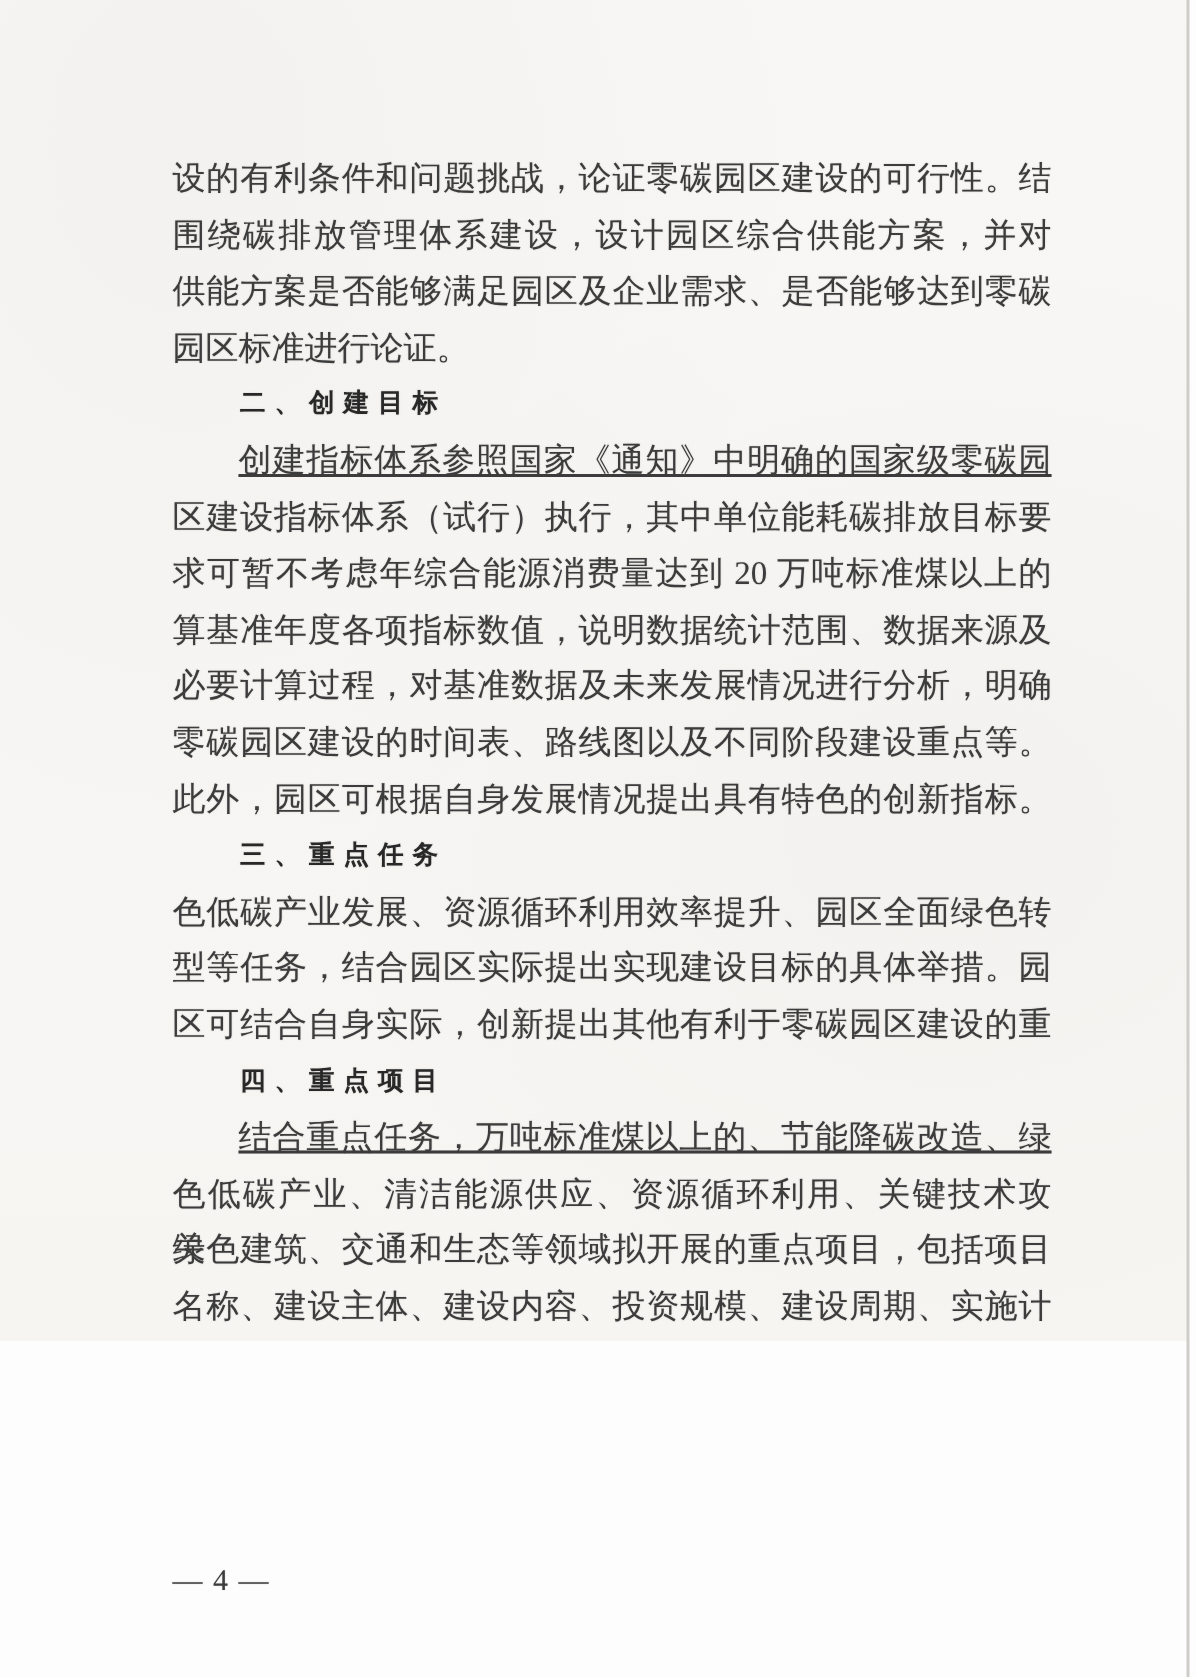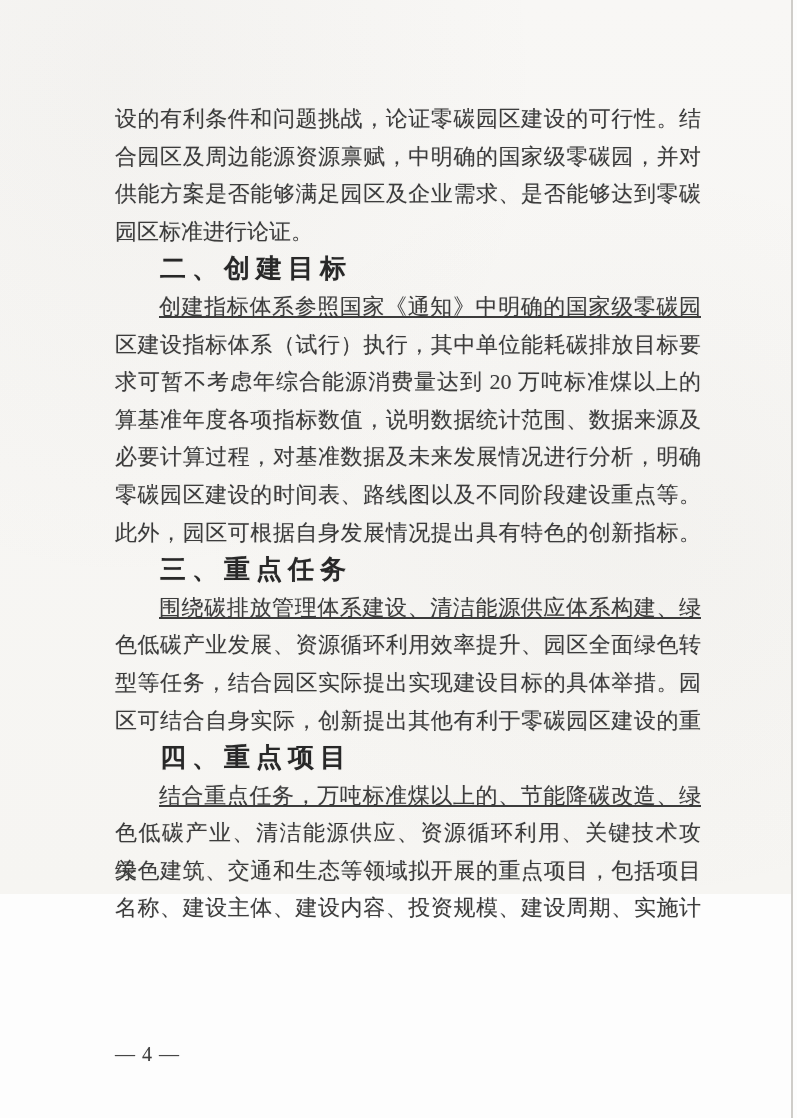--- a/index.html
+++ b/index.html
@@ -35,54 +35,53 @@
   }
   .line.fill {
     text-align: justify;
     text-align-last: justify;
     text-justify: inter-character;
   }
   .line.indent { text-indent: 44px; text-decoration: underline; }
   .line.heading {
     font-family: "Liberation Sans", "DejaVu Sans", sans-serif;
     font-weight: bold;
-    font-size: 26px;
+    font-size: 17px;
     letter-spacing: 6px;
     color: #282828;
     padding-left: 45px;
     text-align: left;
   }
   .footer {
     position: absolute; left: 115px; top: 1042px;
     font-size: 20px;
     line-height: 24px;
     letter-spacing: 1px;
     color: #3c3c3c;
     text-shadow: 0 0 1px rgba(90,90,90,0.3);
   }
 </style>
 </head>
 <body>
 
 <div class="page">
   <div class="text-block">
     <div class="line fill">设的有利条件和问题挑战，论证零碳园区建设的可行性。结</div>
-    <div class="line fill">合园区及周边能源资源禀赋，中明确的国家级零碳园，并对</div>
+    <div class="line fill">围绕碳排放管理体系建设，设计园区综合供能方案，并对</div>
     <div class="line fill">供能方案是否能够满足园区及企业需求、是否能够达到零碳</div>
     <div class="line">园区标准进行论证。</div>
     <div class="line heading">二、创建目标</div>
     <div class="line fill indent">创建指标体系参照国家《通知》中明确的国家级零碳园</div>
     <div class="line fill">区建设指标体系（试行）执行，其中单位能耗碳排放目标要</div>
     <div class="line fill">求可暂不考虑年综合能源消费量达到 20 万吨标准煤以上的</div>
     <div class="line fill">算基准年度各项指标数值，说明数据统计范围、数据来源及</div>
     <div class="line fill">必要计算过程，对基准数据及未来发展情况进行分析，明确</div>
     <div class="line fill">零碳园区建设的时间表、路线图以及不同阶段建设重点等。</div>
     <div class="line fill">此外，园区可根据自身发展情况提出具有特色的创新指标。</div>
     <div class="line heading">三、重点任务</div>
-    <div class="line fill indent">围绕碳排放管理体系建设、清洁能源供应体系构建、绿</div>
     <div class="line fill">色低碳产业发展、资源循环利用效率提升、园区全面绿色转</div>
     <div class="line fill">型等任务，结合园区实际提出实现建设目标的具体举措。园</div>
     <div class="line fill">区可结合自身实际，创新提出其他有利于零碳园区建设的重</div>
     <div class="line heading">四、重点项目</div>
     <div class="line fill indent">结合重点任务，万吨标准煤以上的、节能降碳改造、绿</div>
     <div class="line fill">色低碳产业、清洁能源供应、资源循环利用、关键技术攻关、</div>
     <div class="line fill">绿色建筑、交通和生态等领域拟开展的重点项目，包括项目</div>
     <div class="line fill">名称、建设主体、建设内容、投资规模、建设周期、实施计</div>
   </div>
 

